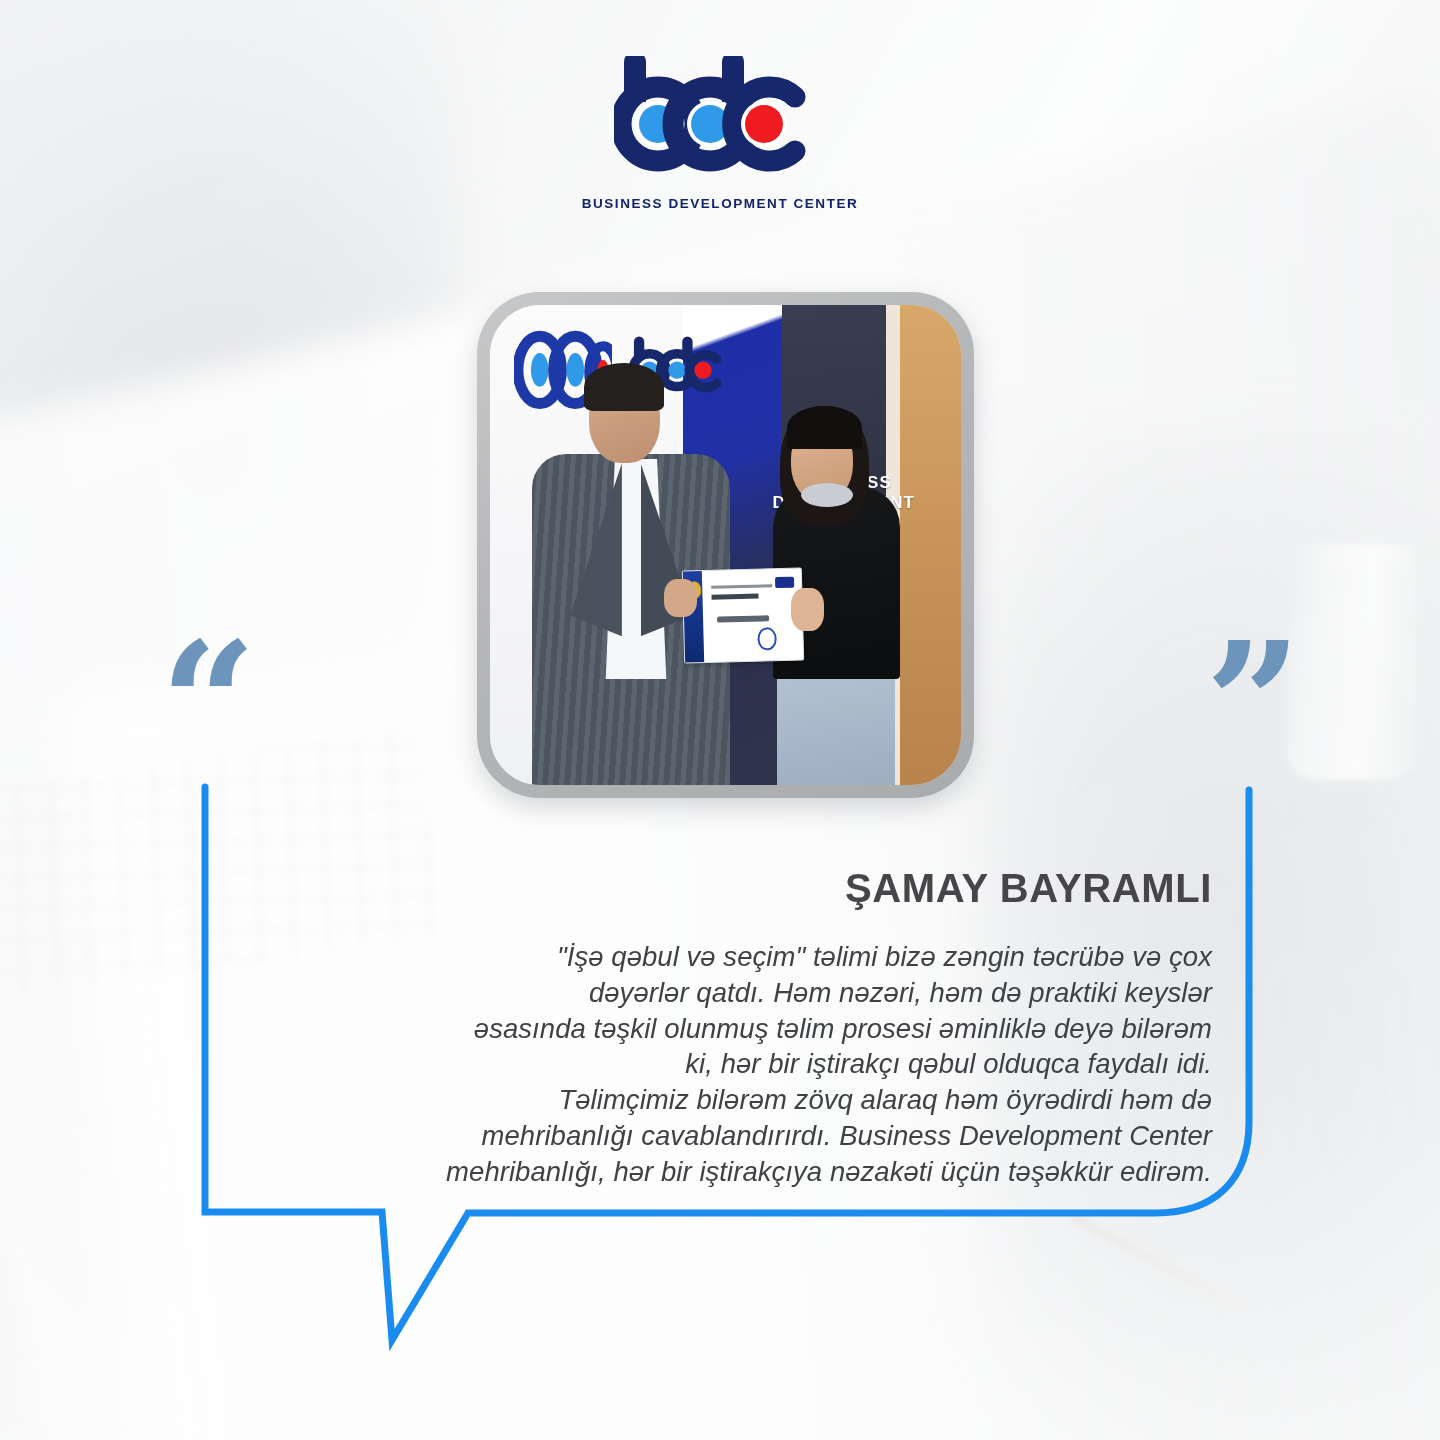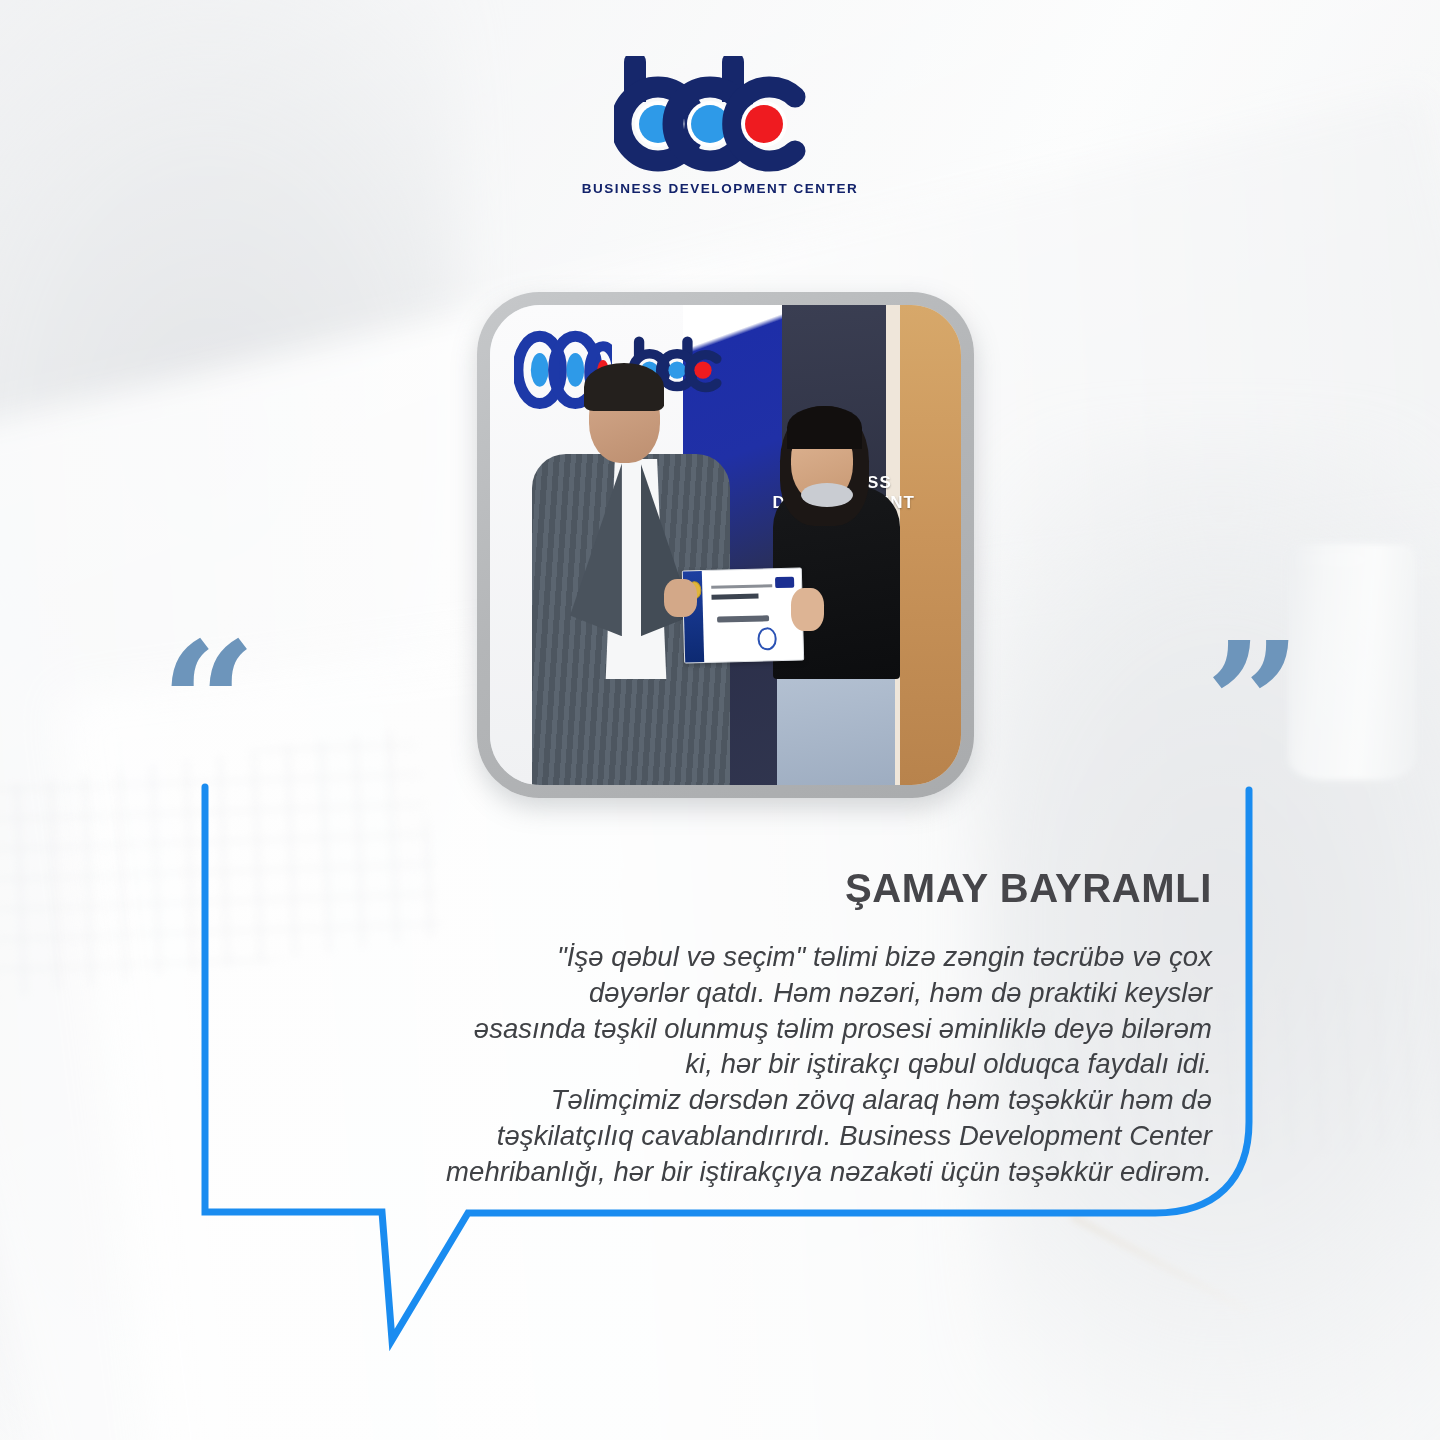--- a/index.html
+++ b/index.html
@@ -103,21 +103,21 @@
     background:linear-gradient(160deg,rgba(255,255,255,.55) 0%,rgba(255,255,255,.30) 40%,rgba(255,255,255,.48) 100%);
   }
 
   
   #logo-wrap{
     position:absolute;left:0;right:0;top:56px;
     display:flex;flex-direction:column;align-items:center;
   }
   .logo-mark{display:block;}
   .logo-caption{
-    margin-top:7px;
+    margin-top:22px;
     font-size:13.5px;font-weight:bold;letter-spacing:1.55px;
     color:#13236b;
     font-family:"Liberation Sans", sans-serif;
   }
 
   
   #photo-card{
     position:absolute;left:477px;top:292px;width:497px;height:506px;
     border-radius:62px;
     background:linear-gradient(150deg,#c6c8ca 0%,#b4b6b8 45%,#a9abad 100%);
@@ -333,19 +333,19 @@
   <div class="quote-glyph" id="quote-open">“</div>
   <div class="quote-glyph" id="quote-close">”</div>
 
   <div id="testimonial">
     <h1 id="person-name">ŞAMAY BAYRAMLI</h1>
     <p id="quote-text">
       <span class="ln">"İşə qəbul və seçim" təlimi bizə zəngin təcrübə və çox</span>
       <span class="ln">dəyərlər qatdı. Həm nəzəri, həm də praktiki keyslər</span>
       <span class="ln">əsasında təşkil olunmuş təlim prosesi əminliklə deyə bilərəm</span>
       <span class="ln">ki, hər bir iştirakçı qəbul olduqca faydalı idi.</span>
-      <span class="ln">Təlimçimiz dərsdən zövq alaraq həm təşəkkür həm də</span>
-      <span class="ln">təşkilatçılıq cavablandırırdı. Business Development Center</span>
+      <span class="ln">Təlimçimiz bilərəm zövq alaraq həm öyrədirdi həm də</span>
+      <span class="ln">mehribanlığı cavablandırırdı. Business Development Center</span>
       <span class="ln">mehribanlığı, hər bir iştirakçıya nəzakəti üçün təşəkkür edirəm.</span>
     </p>
   </div>
 
 </div>
 
 </body></html>

